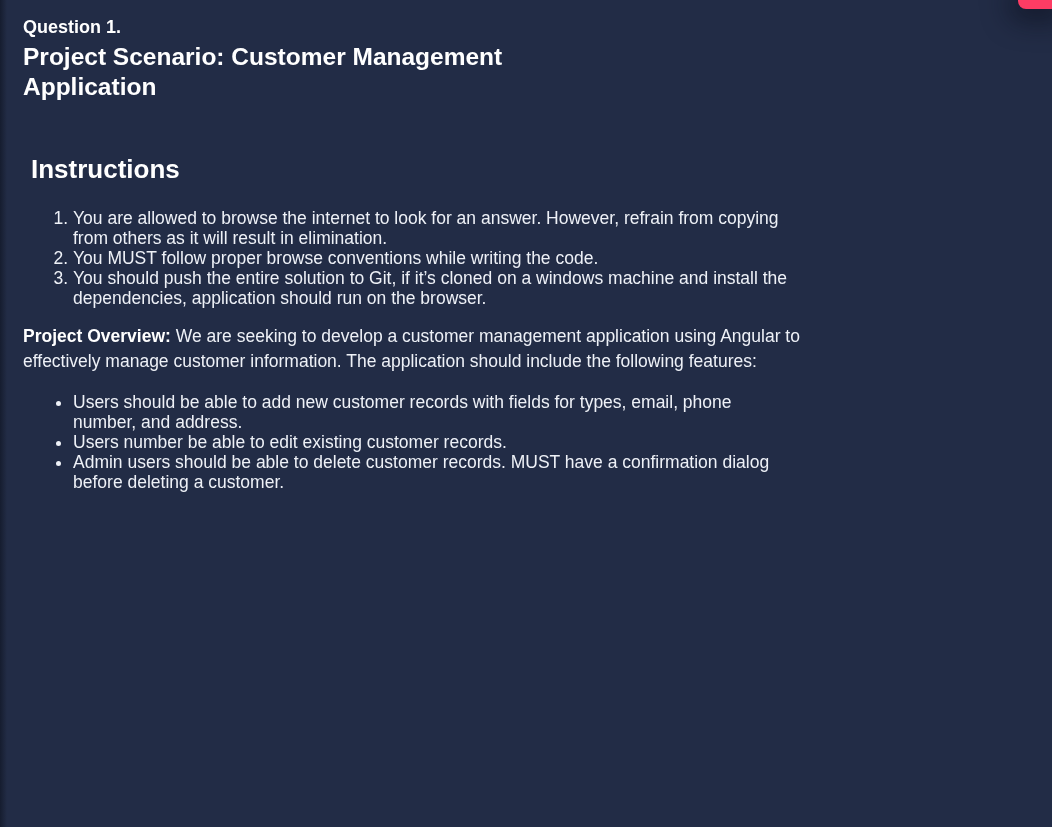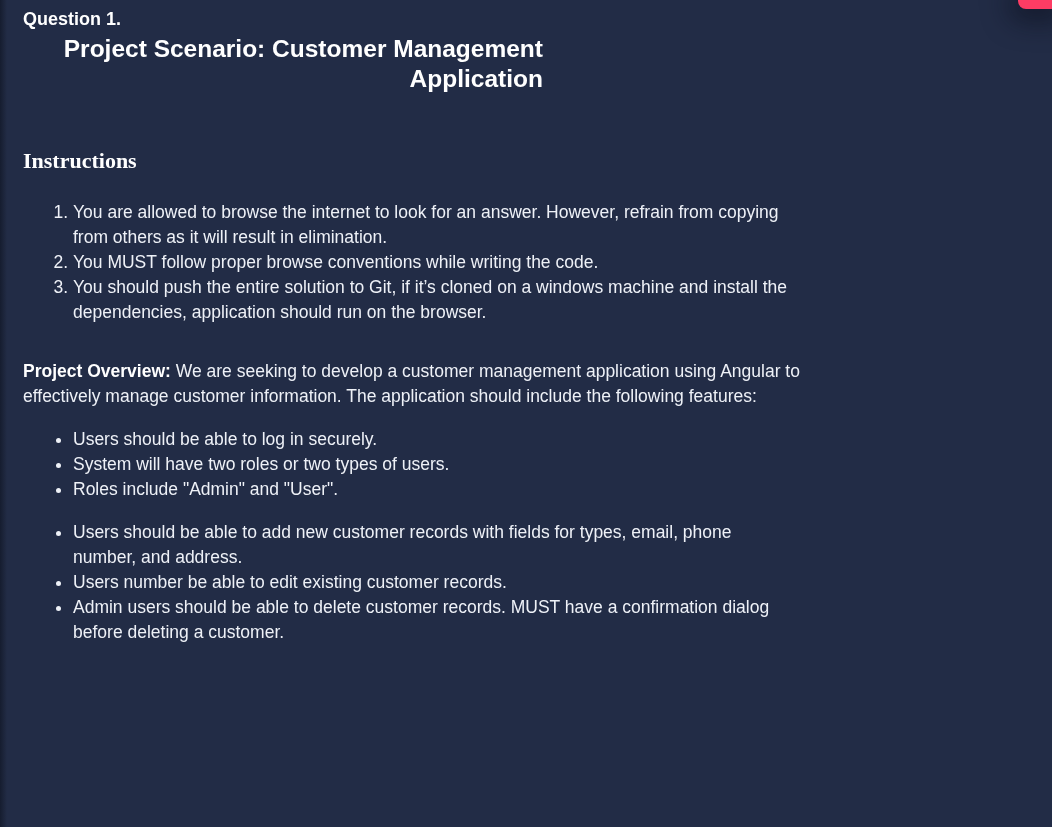--- a/index.html
+++ b/index.html
@@ -31,62 +31,60 @@
     width: 34px;
     height: 9px;
     background: #fd3c64;
     border: none;
     padding: 0;
     border-radius: 0 0 0 8px;
     box-shadow: 0 3px 26px 10px rgba(9,13,26,0.55);
     cursor: pointer;
   }
   .content {
-    padding: 8px 0 0 23px;
+    padding: 16px 0 0 23px;
     box-sizing: border-box;
     max-width: 898px;
   }
   .q-label {
     font-size: 18px;
     line-height: 22px;
     font-weight: bold;
     color: #ffffff;
   }
   h1 {
     font-size: 24.5px;
     line-height: 30px;
     font-weight: bold;
     color: #ffffff;
     margin: 4px 0 0 0;
     max-width: 520px;
-    text-align: right;
   }
   h2 {
-    font-size: 22px;
+    font-size: 26px;
     line-height: 26px;
     font-weight: bold;
     color: #ffffff;
-    margin: 0;
-    font-family: Liberation Serif, serif;
+    margin: 8px;
   }
   .h2-instructions { margin-top: 54px; }
   .h2-requirements { margin-top: 20px; }
   p {
     font-size: 17.5px;
     line-height: 25px;
     margin: 0;
     max-width: 800px;
   }
   strong { color: #ffffff; }
   .p-title    { margin-top: 26px; }
-  .p-overview { margin-top: 34px; }
+  .p-overview { margin-top: 16px; }
   .p-section  { margin-top: 21px; }
   ol, ul {
     font-size: 17.5px;
-    line-height: 25px;
+    line-height: 20px;
     margin: 0;
     padding-left: 50px;
     width: 770px;
     box-sizing: border-box;
   }
   ol { margin-top: 26px; }
   ul { margin-top: 18px; }
 </style>
 </head>
 <body>
@@ -110,25 +108,20 @@
   </ol>
 
 
 
   <p class="p-overview">
     <strong>Project Overview:</strong>
     <span>We are seeking to develop a customer management application using Angular to effectively manage customer information. The application should include the following features:</span>
   </p>
 
 
-  <ul>
-    <li>Users should be able to log in securely.</li>
-    <li>System will have two roles or two types of users.</li>
-    <li>Roles include "Admin" and "User".</li>
-  </ul>
 
 
   <ul>
     <li>Users should be able to add new customer records with fields for types, email, phone number, and address.</li>
     <li>Users number be able to edit existing customer records.</li>
     <li>Admin users should be able to delete customer records. MUST have a confirmation dialog before deleting a customer.</li>
   </ul>
 
 </main>
 

